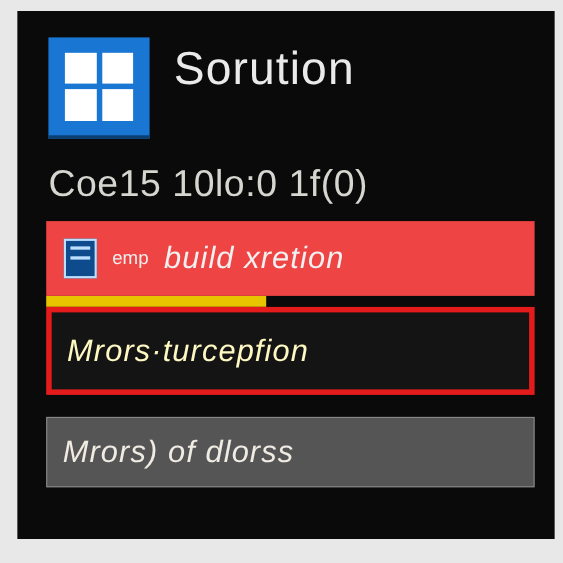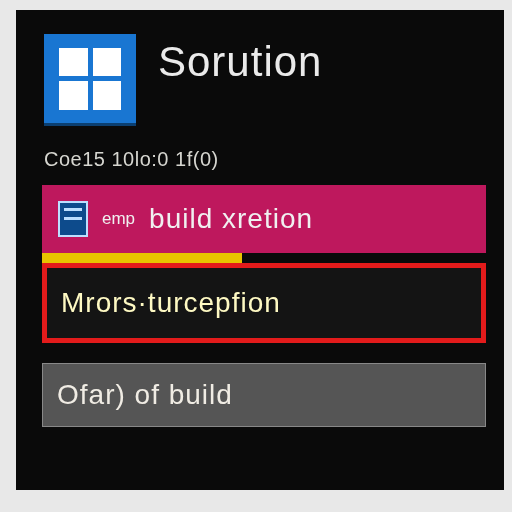--- a/index.html
+++ b/index.html
@@ -33,39 +33,39 @@
   .win-logo span { background: #ffffff; }
   .title {
     color: #eaeaea;
     font-size: 42px;
     font-weight: 400;
     letter-spacing: 1px;
     margin-top: 4px;
   }
   .subtitle {
     color: #d6d6d0;
-    font-size: 20px;
+    font-size: 34px;
     font-weight: 400;
     padding: 22px 0 14px 26px;
     letter-spacing: 0.5px;
   }
   .actions { padding: 0 16px 0 24px; }
   .btn {
     display: flex;
     align-items: center;
     gap: 14px;
     height: 68px;
     padding: 0 14px;
     margin-bottom: 12px;
     font-size: 28px;
     letter-spacing: 1px;
     position: relative;
   }
   .btn.primary {
-    background: #be185d;
+    background: #ef4444;
     color: #f0f0f0;
     margin-bottom: 0;
   }
   .btn.primary .mini-icon {
     width: 30px; height: 36px;
     background: #0d4b8c;
     border: 2px solid #bcdfff;
     position: relative;
     margin-left: 2px;
   }
@@ -78,20 +78,21 @@
     content: "";
     position: absolute; left: 4px; right: 4px; top: 14px;
     border-top: 3px solid #bcdfff;
   }
   .tiny-label {
     font-size: 17px;
     letter-spacing: 0;
   }
   .big-label {
     font-weight: 400;
+    font-style: italic;
   }
   .yellow-bar {
     height: 10px;
     background: #e8c400;
     margin: 0 16px 0 24px;
     width: 200px;
   }
   .btn.error {
     background: #141414;
     border: 5px solid #e31b1b;
@@ -136,17 +137,17 @@
   </div>
 
   <div class="yellow-bar"></div>
 
   <div class="actions">
     <div class="btn error">
       <span class="big-label">Mrors·turcepfion</span>
     </div>
 
     <div class="btn neutral">
-      <span class="big-label">Ofar) of build</span>
+      <span class="big-label">Mrors) of dlorss</span>
     </div>
   </div>
 
 </div>
 
 </body></html>

